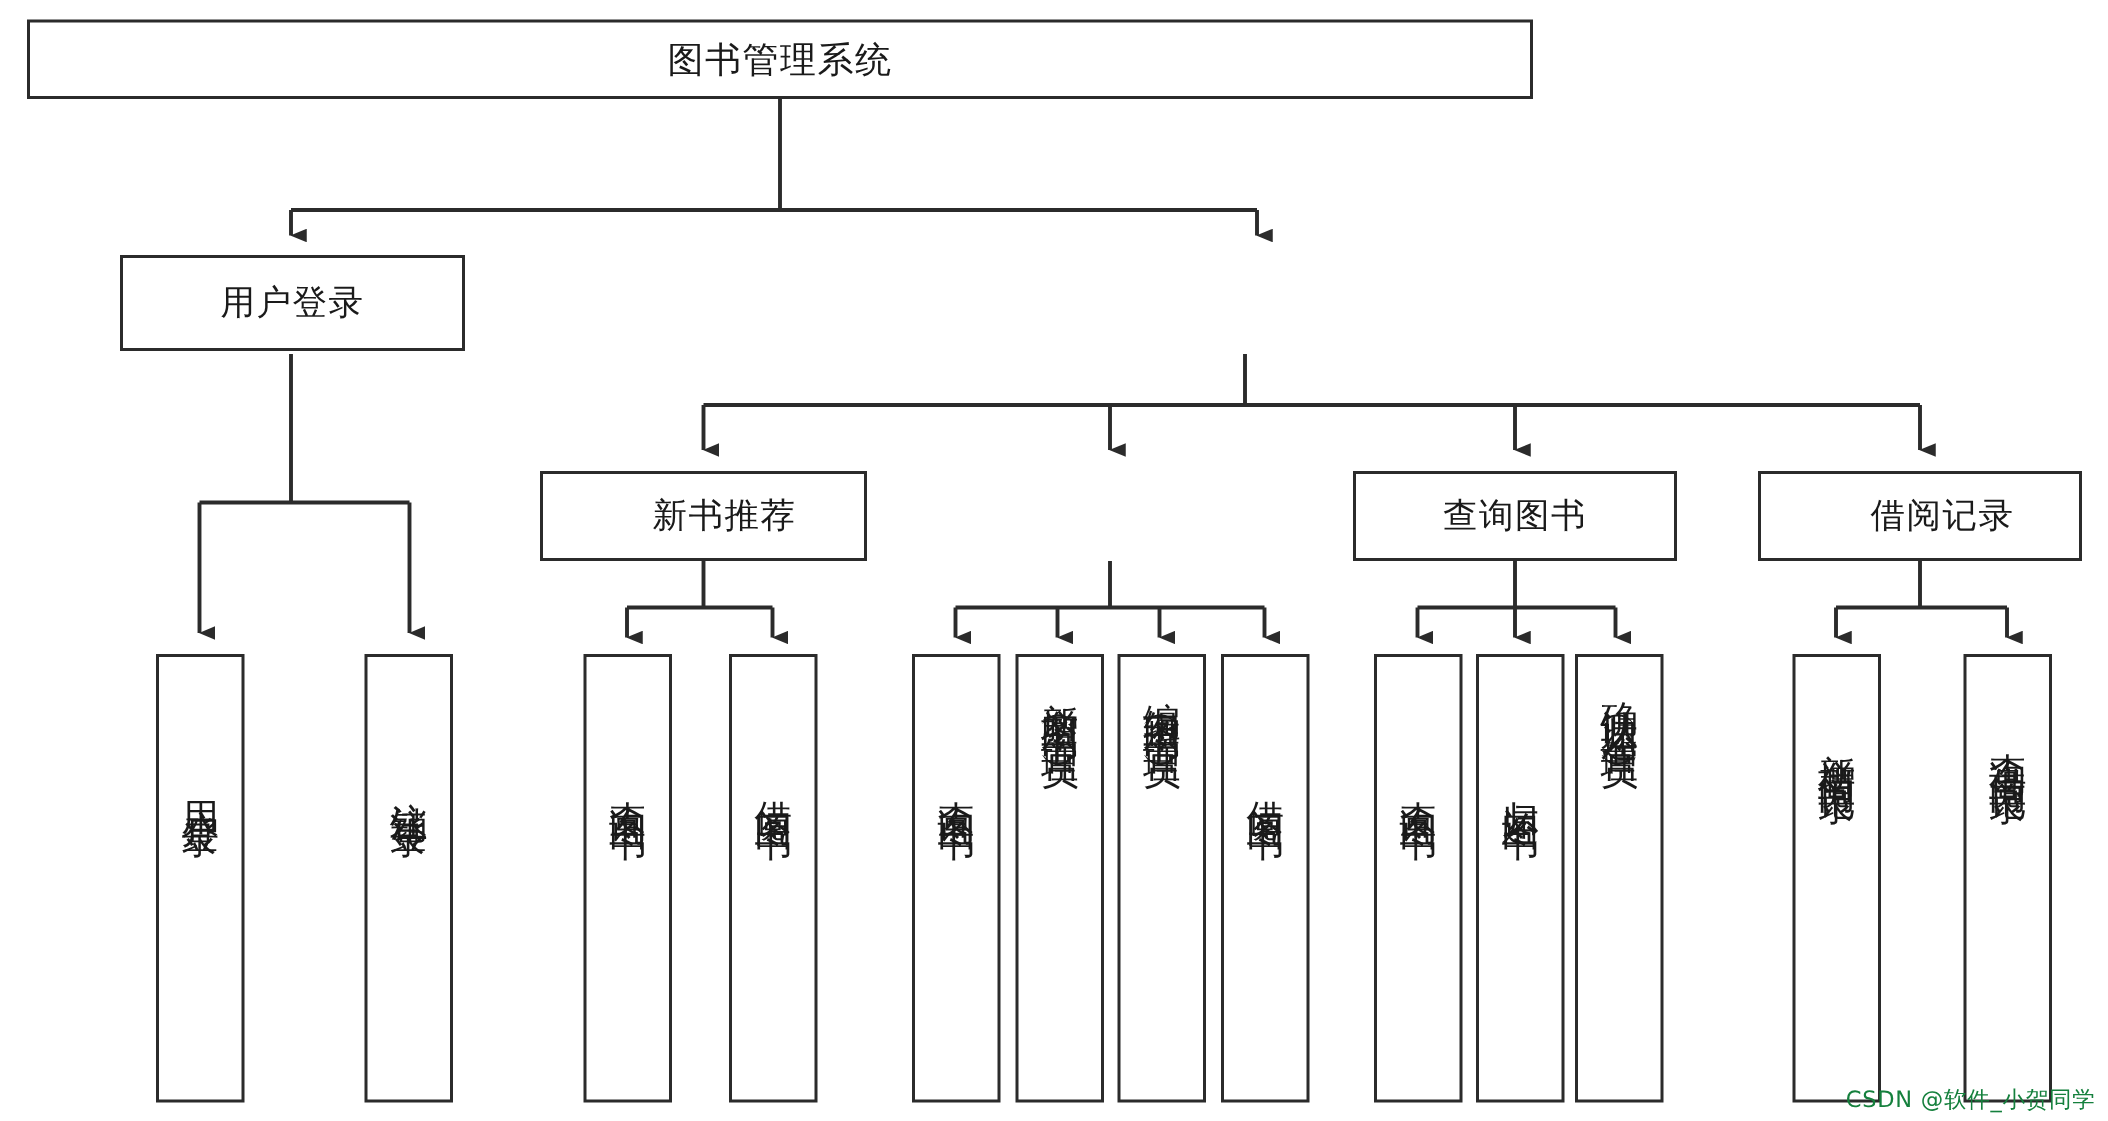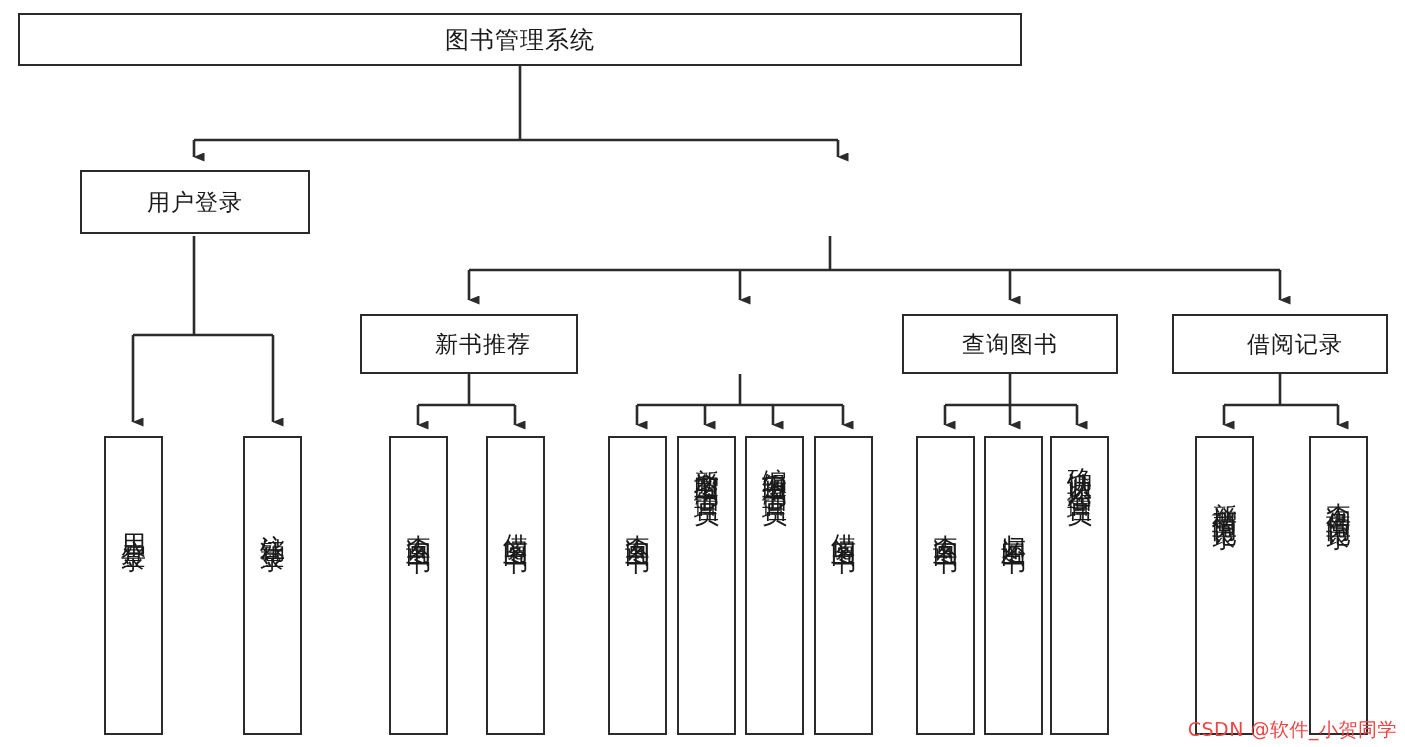--- a/index.html
+++ b/index.html
@@ -59,22 +59,22 @@
     font-size: 25px;
     letter-spacing: 5px;
     line-height: 1;
   }
   .node.root .node-label { font-size: 24px; }
 
   #watermark {
     position: absolute;
     right: 8px;
     bottom: 4px;
-    font-size: 19px;
-    color: #ef4444;
+    font-size: 15px;
+    color: #15803d;
     letter-spacing: 0.5px;
     z-index: 5;
     white-space: nowrap;
     font-family: "DejaVu Sans", "Liberation Sans", sans-serif;
   }
 </style>
 </head>
 <body>
 
 <div id="diagram-root">

